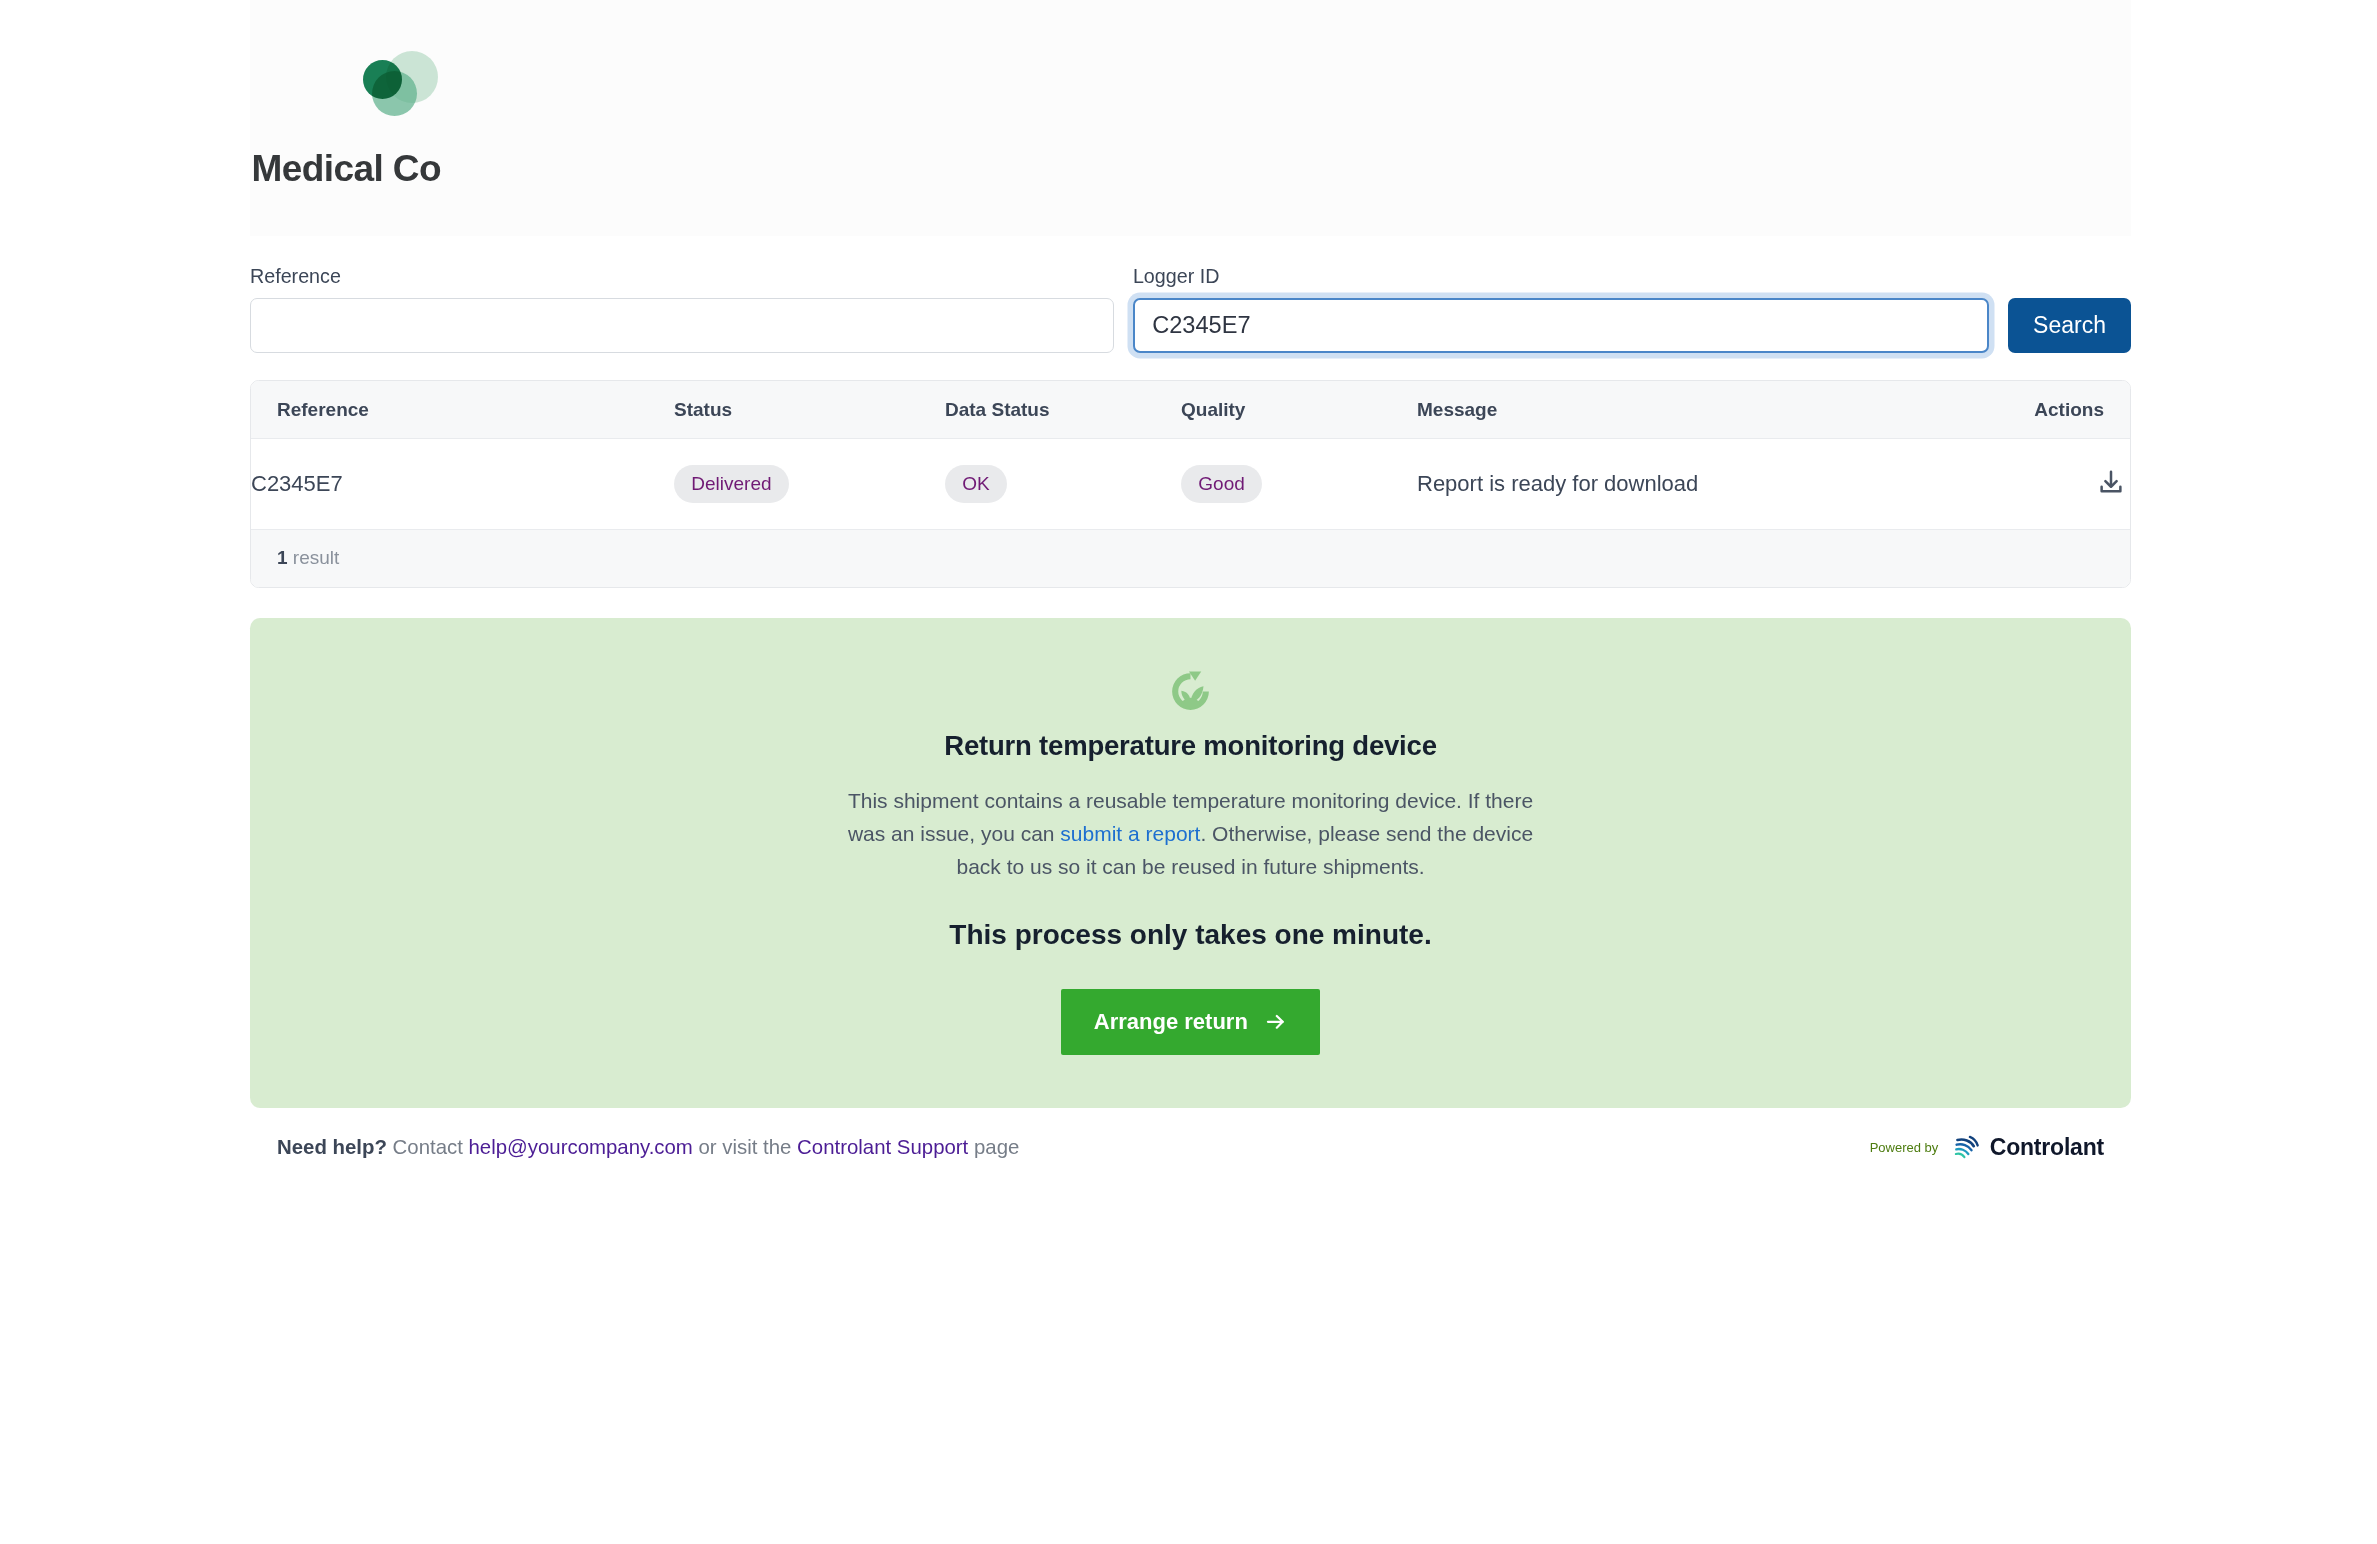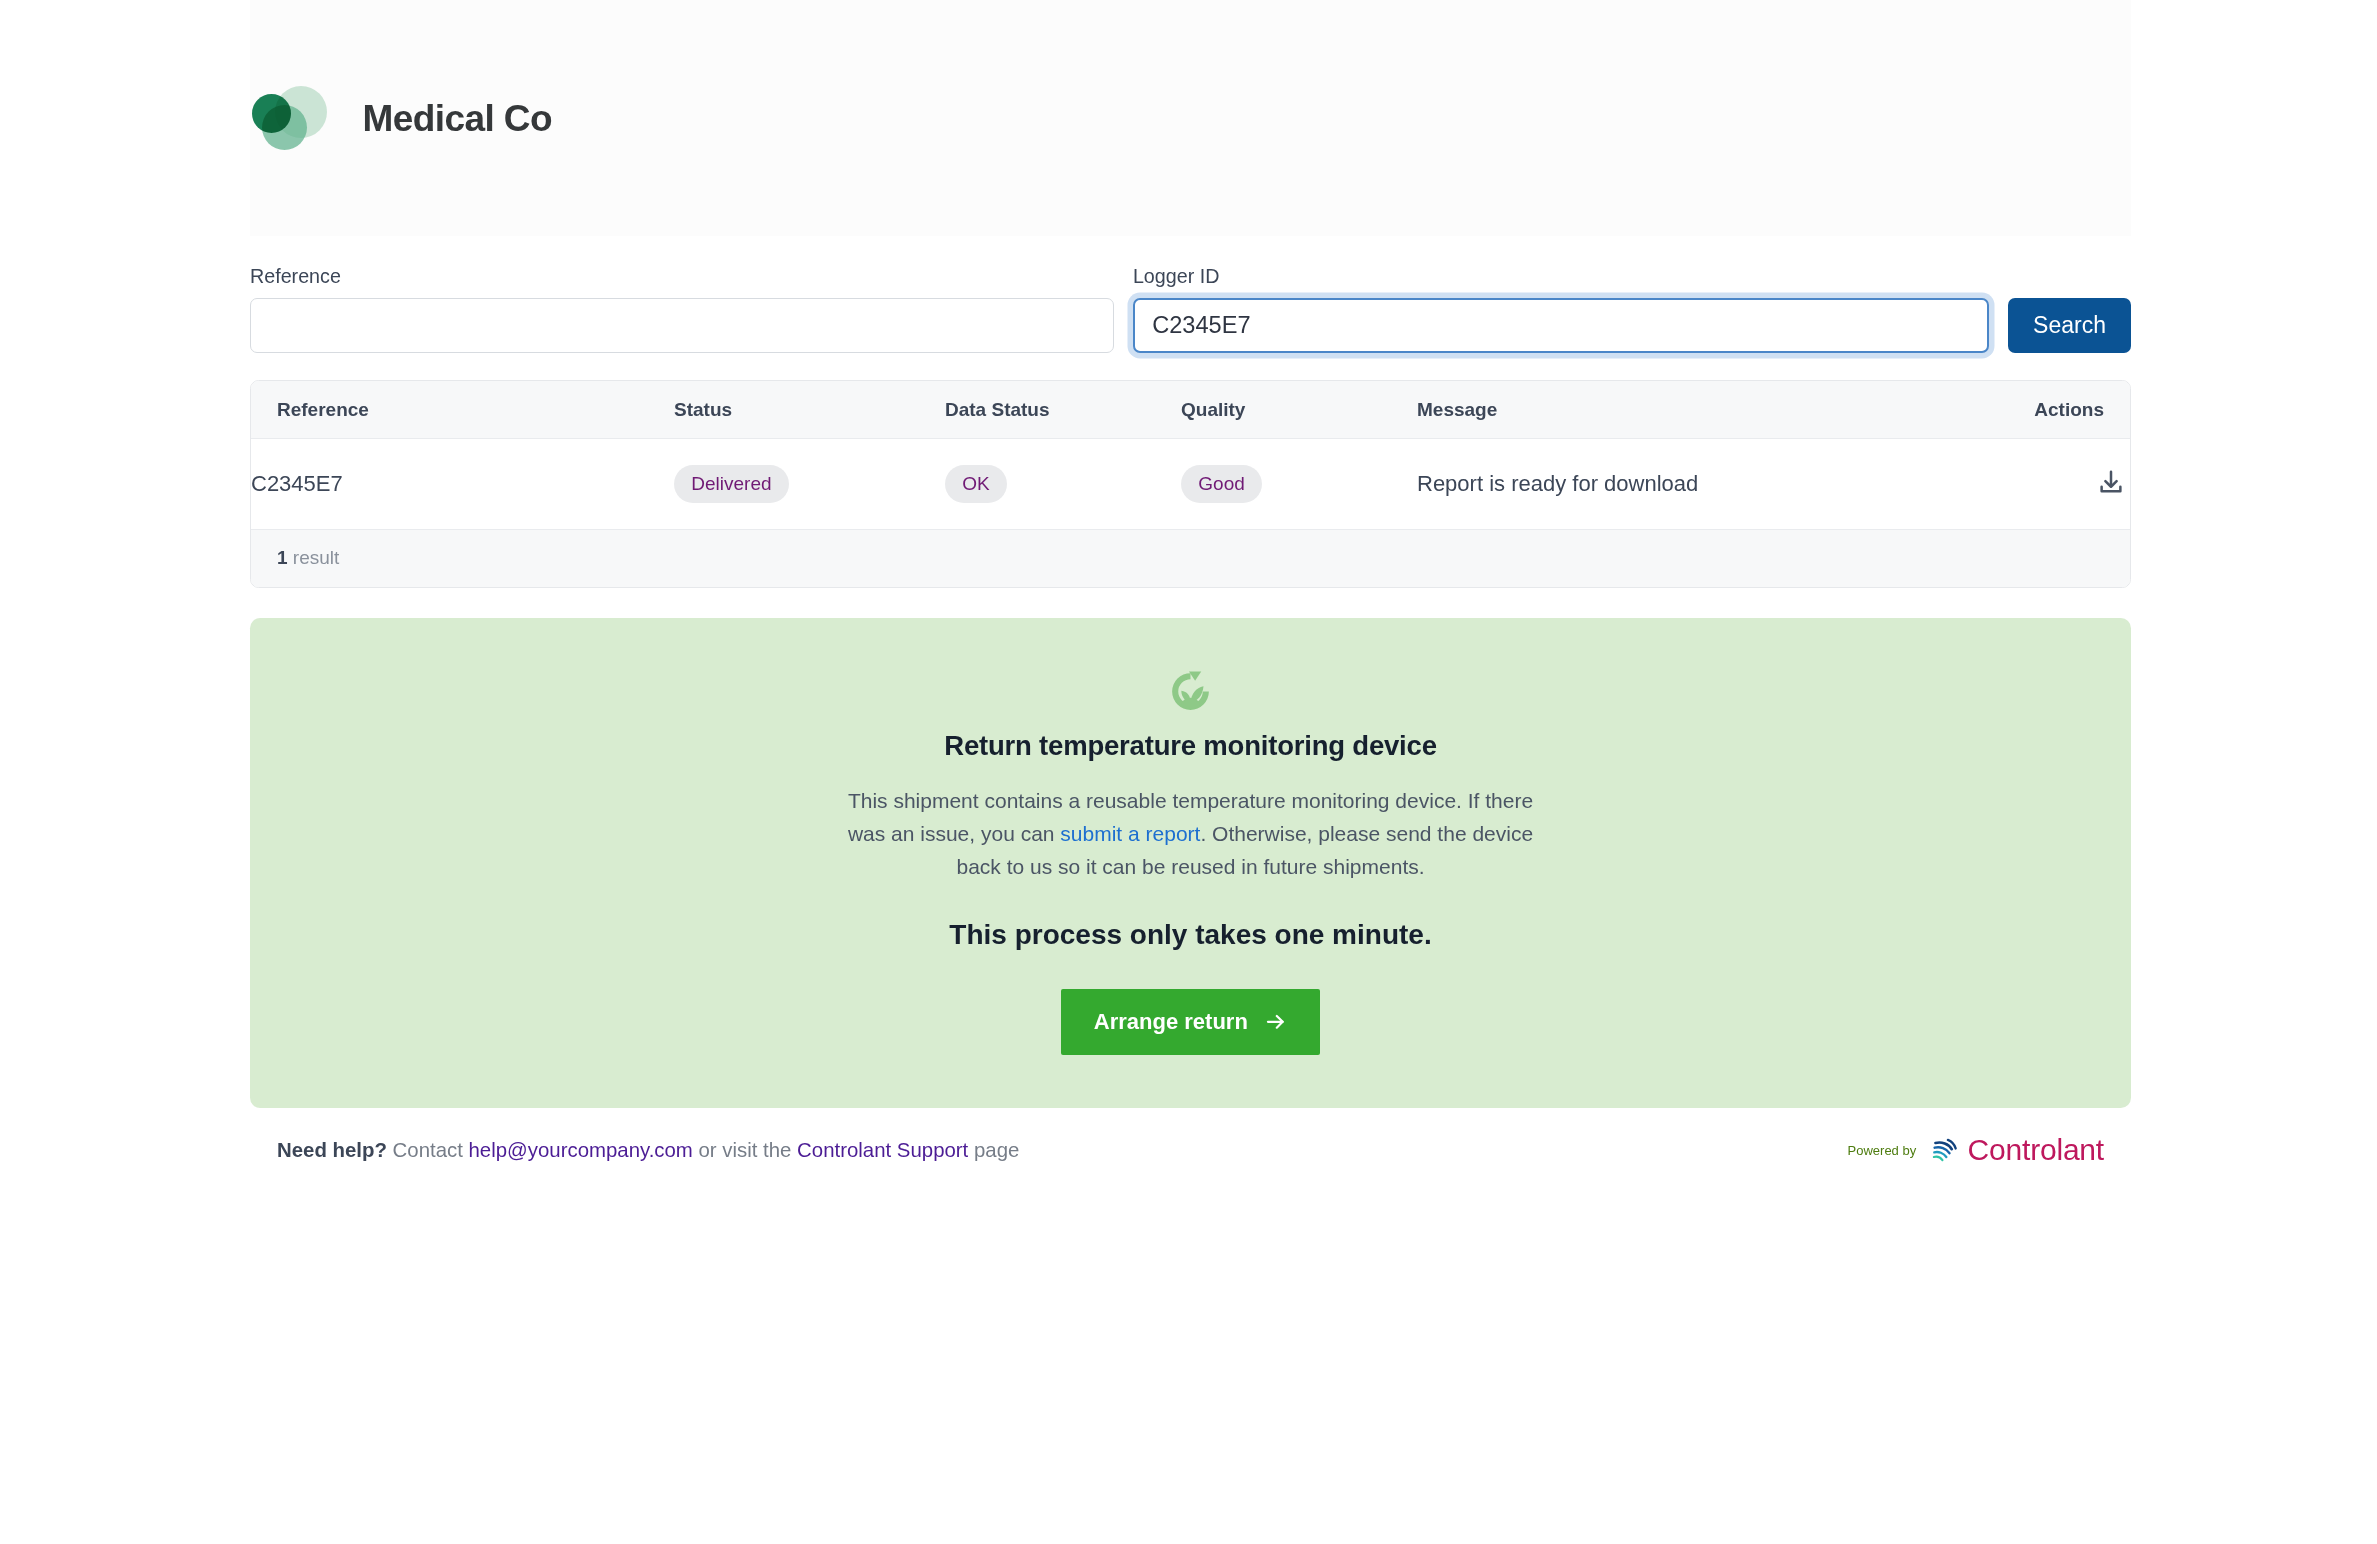--- a/index.html
+++ b/index.html
@@ -31,23 +31,24 @@
   .brand-band {
     height: 236px;
     background: #fcfcfc;
     display: flex;
     align-items: center;
     padding-left: 1.6px;
     box-sizing: border-box;
   }
   .brand {
     display: flex;
-    align-items: center;
+    align-items: flex-end;
     gap: 32px;
     padding-left: 0;
+    flex-direction: column;
   }
   .brand-logo {
     position: relative;
     width: 79px;
     height: 68px;
     flex: none;
   }
   .brand-logo .c {
     position: absolute;
     border-radius: 50%;
@@ -280,23 +281,23 @@
   .powered-label {
     font-size: 13px;
     color: #4d7c0f;
   }
   .controlant-lockup {
     display: flex;
     align-items: center;
     gap: 9.4px;
   }
   .controlant-name {
-    font-size: 30px;
-    font-weight: normal;
-    color: #be185d;
+    font-size: 23px;
+    font-weight: bold;
+    color: #0f172a;
     letter-spacing: -0.2px;
   }
 </style>
 </head>
 <body>
 
 <div class="page">
   <div class="container">
 
     <div class="brand-band">

